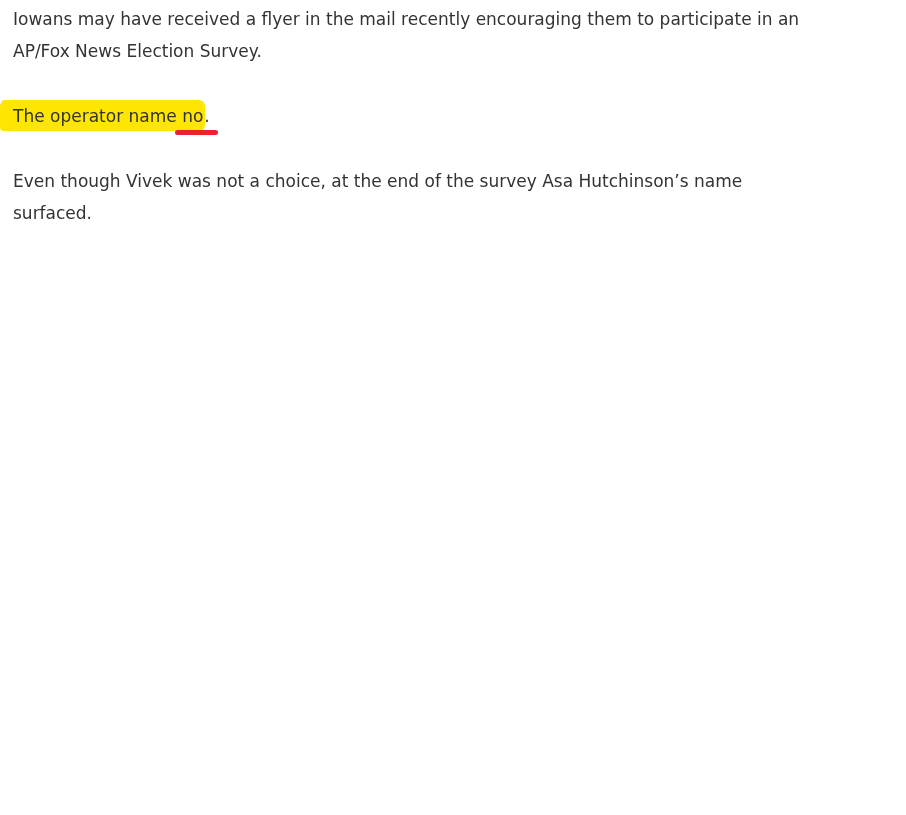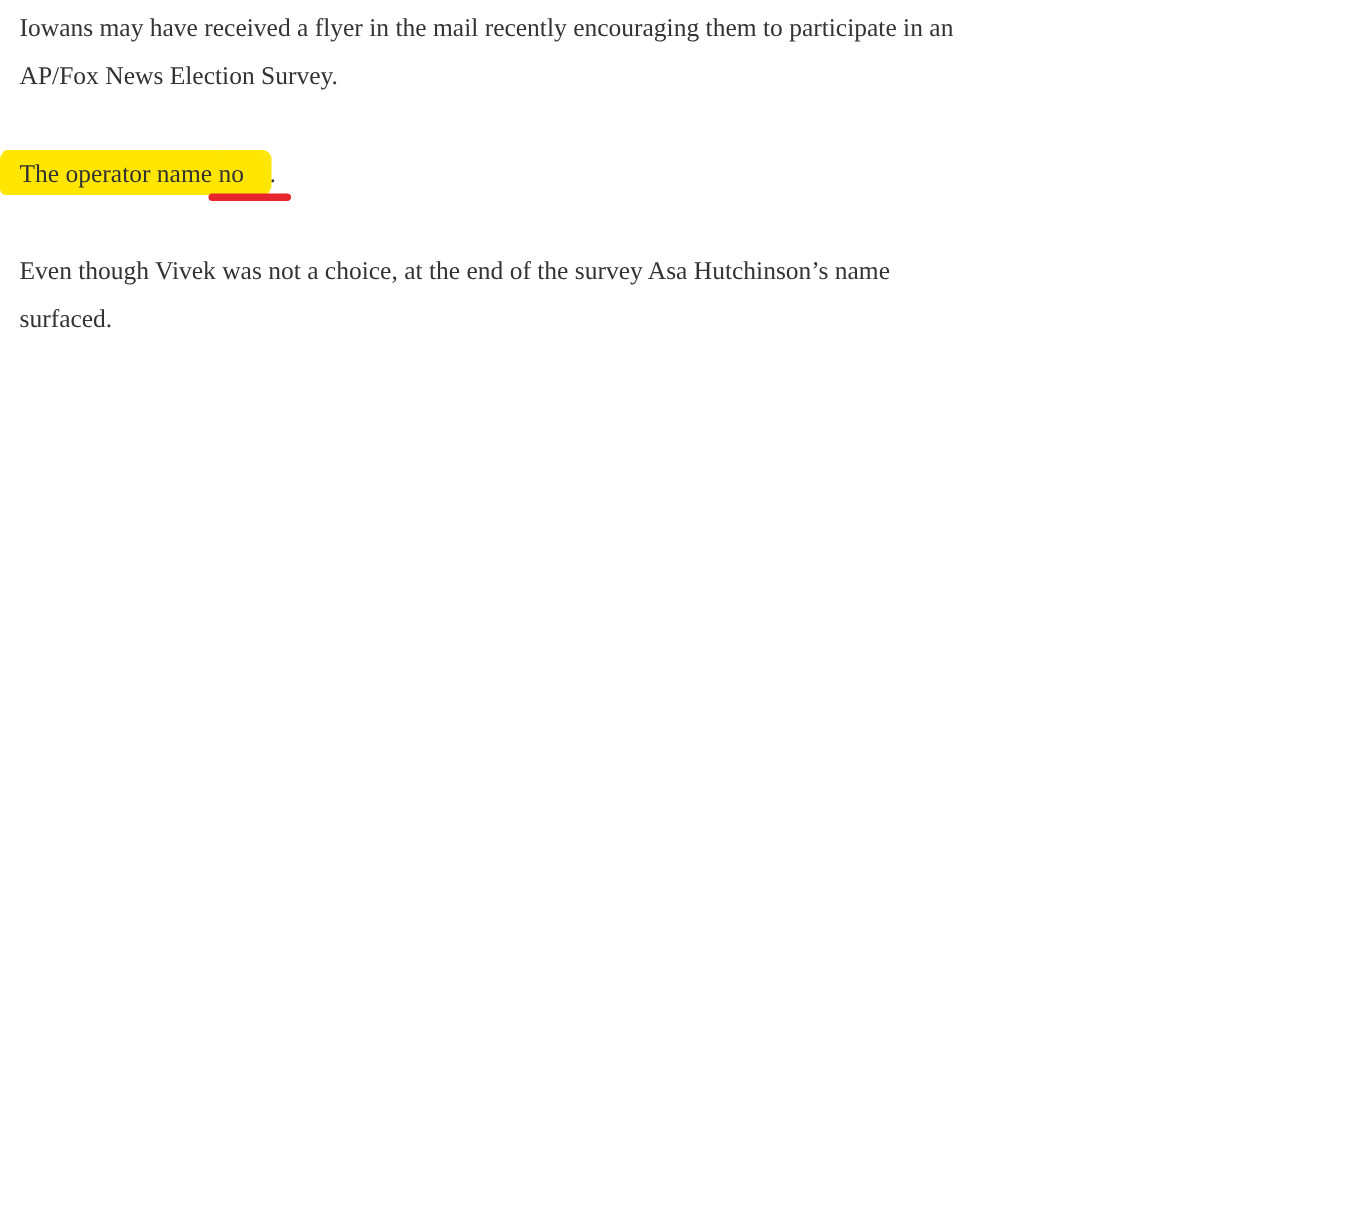--- a/index.html
+++ b/index.html
@@ -14,21 +14,20 @@
     width:906px;height:815px;overflow:hidden;
     background:var(--paper);
     color:var(--ink);
     font-family:"DejaVu Sans","Liberation Sans",sans-serif;
     font-size:17px;
     line-height:32px;
   }
   .article{
     padding:3px 24px 0 13px;
     width:906px;
-    font-family:Liberation Serif, serif;
   }
   .para{
     margin:0 0 33px 0;
     white-space:pre-line;
   }
   .para:last-child{margin-bottom:0;}
   
   .hl{
     background:var(--yellow);
     padding-top:4px;
@@ -42,21 +41,21 @@
   .hl-full{
     padding-right:9px;
     border-radius:3px 10px 5px 2px;
     box-shadow:2px -2px 0 0 var(--yellow);
   }
   .hl-start{
     border-radius:4px 0 0 4px;
     box-shadow:1px -2px 0 0 var(--yellow);
   }
   .hl-end{
-    padding-right:17px;
+    padding-right:1px;
     border-radius:0 6px 4px 0;
     box-shadow:1px -2px 0 0 var(--yellow);
   }
   .word-no{
     position:relative;
   }
   .red-underline{
     position:absolute;
     left:-7px;
     right:-14px;

